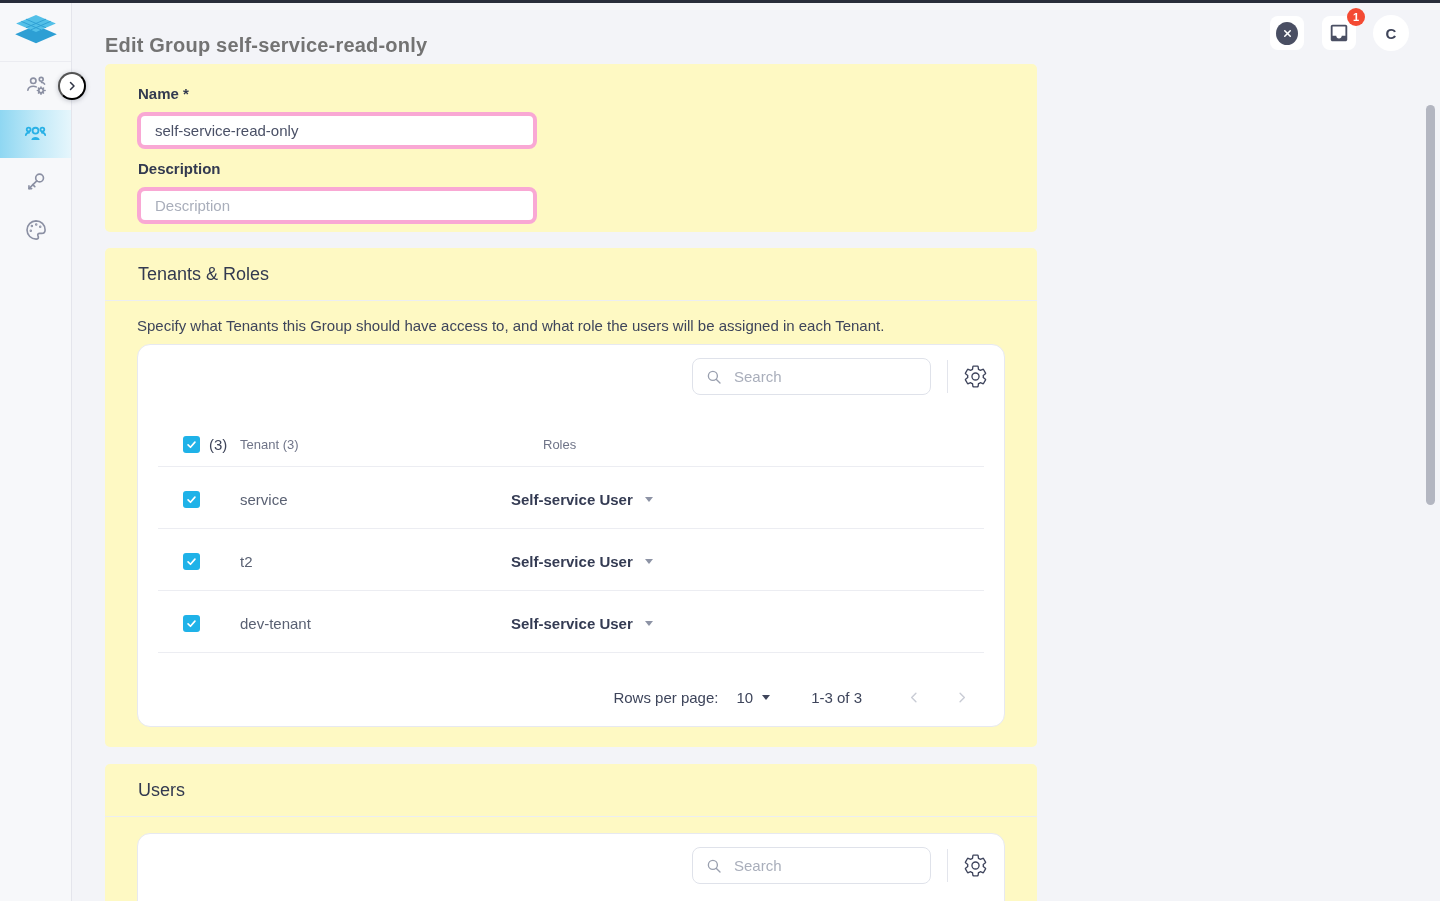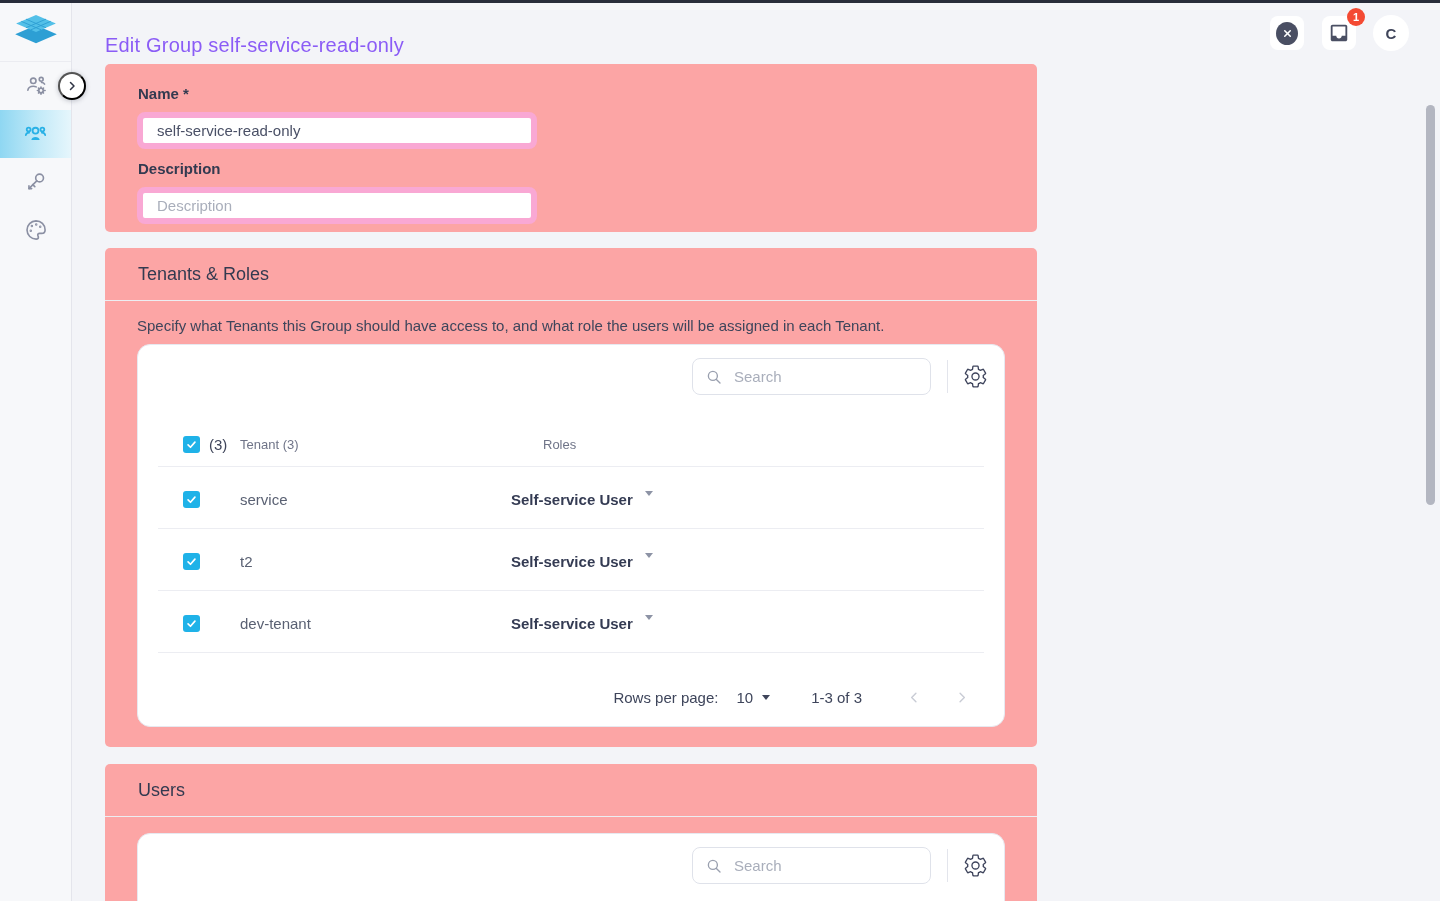--- a/index.html
+++ b/index.html
@@ -14,34 +14,34 @@
 
   
   .sidebar { position: absolute; left: 0; top: 0; bottom: 0; width: 72px; background: #f7f8fa; border-right: 1px solid #e4e5ec; z-index: 10; }
   .logo-wrap { height: 62px; display: flex; align-items: center; justify-content: center; border-bottom: 1px solid #ebecf1; }
   .nav-item { width: 71px; height: 48px; display: flex; align-items: center; justify-content: center; cursor: pointer; }
   .nav-item.active { background: linear-gradient(90deg, #8fd7f2 0%, #c3eaf8 55%, #e6f6fc 100%); }
   .expand-btn { position: absolute; top: 72px; left: 58px; width: 28px; height: 28px; background: #fff; border-radius: 50%;
     box-shadow: 0 1px 5px rgba(40,45,70,.28); display: flex; align-items: center; justify-content: center; z-index: 30; cursor: pointer; }
 
   
-  .page-title { position: absolute; left: 105px; top: 21px; font-size: 20px; font-weight: 400; color: #8b5cf6; letter-spacing: .2px; }
+  .page-title { position: absolute; left: 105px; top: 21px; font-size: 20px; font-weight: 700; color: #737373; letter-spacing: .2px; }
   .header-actions { position: absolute; top: 15px; right: 31px; display: flex; align-items: center; gap: 18px; z-index: 20; }
   .icon-btn { width: 34px; height: 34px; background: #fff; border-radius: 8px; display: flex; align-items: center; justify-content: center; position: relative; cursor: pointer; border: none; }
   .close-circle { width: 23px; height: 23px; border-radius: 50%; background: #4a4f63; display: flex; align-items: center; justify-content: center; }
   .badge { position: absolute; top: -8px; right: -9px; min-width: 18px; height: 18px; border-radius: 9px; background: #f44a33; color: #fff;
     font-size: 11px; font-weight: 700; display: flex; align-items: center; justify-content: center; padding: 0 5px; }
   .avatar { width: 36px; height: 36px; border-radius: 50%; background: #fff; display: flex; align-items: center; justify-content: center;
     font-size: 15px; font-weight: 700; color: #3f455a; cursor: pointer; margin-left: -1px; }
 
   
-  .card { position: absolute; left: 105px; width: 932px; background: #fca5a5; border-radius: 5px; }
+  .card { position: absolute; left: 105px; width: 932px; background: #fef9c3; border-radius: 5px; }
   .card-form { top: 64px; height: 168px; padding: 21px 32px 0; }
   .field-label { display: block; font-size: 15px; font-weight: 700; color: #333a50; margin: 0 0 10px 1px; }
-  .text-input { width: 400px; height: 37px; border: 6px solid #f9a8d4; border-radius: 8px; padding: 0 14px; font-size: 15px;
+  .text-input { width: 400px; height: 37px; border: 4px solid #f9a8d4; border-radius: 8px; padding: 0 14px; font-size: 15px;
     color: #4a5066; background: #fff; outline: none; font-family: "Liberation Sans", sans-serif; }
   .text-input::placeholder { color: #a9aebb; }
   .field-gap { height: 11px; }
 
   .card-tenants { top: 248px; height: 499px; }
   .card-users { top: 764px; height: 400px; }
   .section-header { height: 53px; line-height: 53px; padding: 0 33px; font-size: 18px; font-weight: 400; color: #333a50; border-bottom: 1px solid #eceef2; }
   .section-body { padding: 16px 32px 0; }
   .section-desc { margin: 0 0 10px; font-size: 15px; color: #3e455b; }
 
@@ -58,21 +58,21 @@
   .thead { margin: 28px 20px 0; padding-left: 25px; height: 44px; display: grid; grid-template-columns: 57px 271px 1fr;
     align-items: center; border-bottom: 1px solid #ecedf2; }
   .th { font-size: 13px; color: #6f7488; }
   .th-roles { padding-left: 32px; }
   .trow { margin: 4px 20px; padding-left: 25px; height: 58px; display: grid; grid-template-columns: 57px 271px 1fr;
     align-items: center; border-bottom: 1px solid #ecedf2; }
   .check-cell { display: flex; align-items: center; gap: 9px; }
   .checkbox { width: 17px; height: 17px; border-radius: 3px; background: #1fb2e8; display: flex; align-items: center; justify-content: center; cursor: pointer; flex: none; }
   .select-all-count { font-size: 15px; color: #3f455a; }
   .tenant-cell { font-size: 15px; color: #5a6173; }
-  .role-cell { display: flex; gap: 12px; cursor: pointer; }
+  .role-cell { display: flex; align-items: center; gap: 12px; cursor: pointer; }
   .role-name { font-size: 15px; font-weight: 700; color: #343b53; }
   .caret-down { width: 0; height: 0; border-left: 4.5px solid transparent; border-right: 4.5px solid transparent; border-top: 5.5px solid #8d93a5; }
   .caret-dark { border-top-color: #3f455a; }
 
   .pagination { height: 80px; display: flex; align-items: center; justify-content: flex-end; padding-right: 33px; font-size: 15px; color: #3e455b; }
   .rpp-value { margin-left: 18px; display: flex; align-items: center; gap: 9px; cursor: pointer; }
   .page-range { margin-left: 41px; }
   .page-nav { margin-left: 42px; display: flex; align-items: center; gap: 27px; }
   .page-chevron { background: none; border: none; padding: 0; width: 20px; height: 20px; display: flex; align-items: center; justify-content: center; cursor: default; }
 

